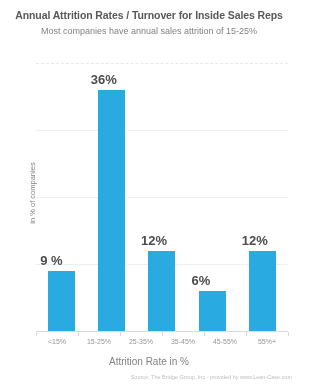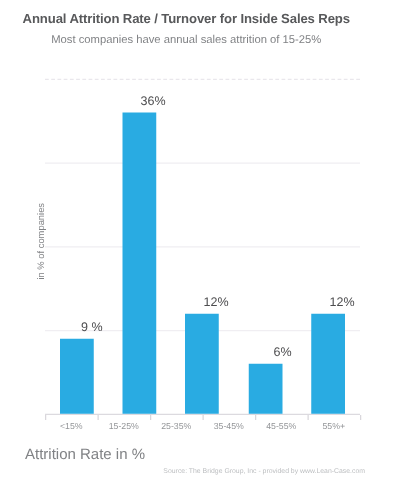--- a/index.html
+++ b/index.html
@@ -77,23 +77,23 @@
     justify-content:flex-end;
     align-items:center;
   }
   .bar{
     width:27px;
     background:#29abe2;
   }
   .bar-label{
     position:absolute;
     left:0;width:100%;
-    text-align:right;
-    font-size:10px;
-    font-weight:normal;
+    text-align:left;
+    font-size:13px;
+    font-weight:bold;
     color:#4d4d4f;
   }
   
   .xtickmark{
     position:absolute;
     bottom:-4px;
     width:1px;height:4px;
     background:#d9d7dc;
   }
   #xticklabels{
@@ -105,38 +105,38 @@
   .xtick{
     width:16.6667%;
     text-align:center;
     font-size:7px;
     color:#939598;
     white-space:nowrap;
   }
   #xlabel{
     position:absolute;
     left:0;top:356px;width:298px;
-    font-size:12px;
+    text-align:center;
+    font-size:10px;
     color:#808285;
-    padding-left:20px;
   }
   #source{
     position:absolute;
     right:6px;top:374px;
     font-size:5.5px;
     color:#bcbec0;
     white-space:nowrap;
   }
 </style>
 </head>
 <body>
 
 <div id="chart-card">
 
-  <div id="chart-title">Annual Attrition Rate / Turnover for Inside Sales Reps</div>
+  <div id="chart-title">Annual Attrition Rates / Turnover for Inside Sales Reps</div>
   <div id="chart-subtitle">Most companies have annual sales attrition of 15-25%</div>
 
   <div id="ylabel">in % of companies</div>
 
   <div id="plot">
 
     <div class="gridline dashed" style="top:0px;"></div>
     <div class="gridline" style="top:67px;"></div>
     <div class="gridline" style="top:134px;"></div>
     <div class="gridline" style="top:201px;"></div>

